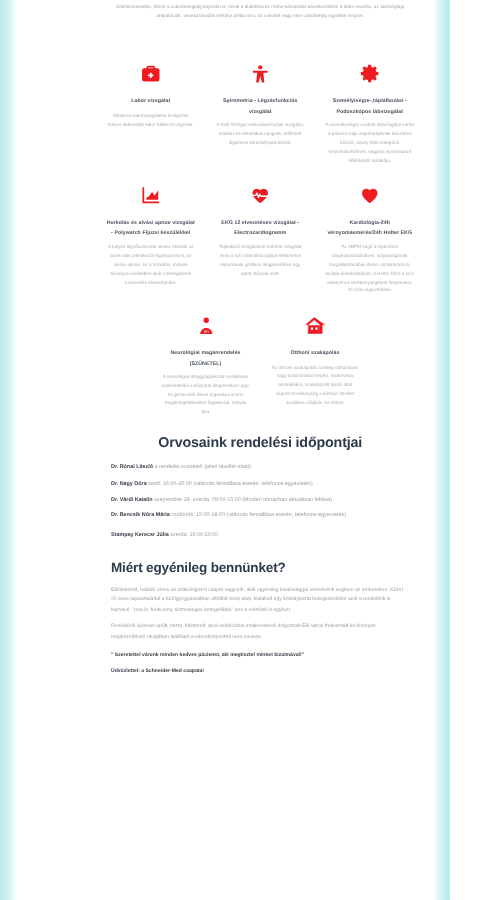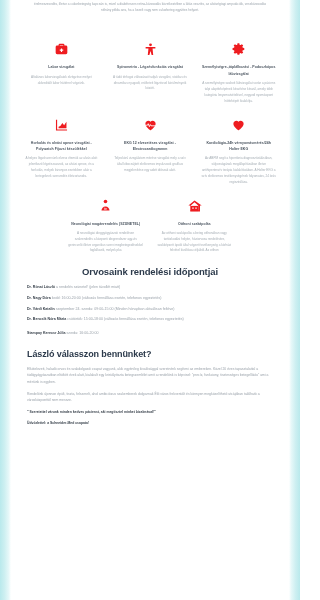--- a/index.html
+++ b/index.html
@@ -20,20 +20,21 @@
     background:linear-gradient(90deg,#b9e9ec 0%, #cdeff1 40%, #e7f8f9 80%, #ffffff 100%);
   }
   .rail.left { left:0; }
   .rail.right { right:0; transform:scaleX(-1); }
 
   .content {
     position:relative;
     margin:0 11px;
     height:600px;
     background:#fff;
+    padding-left:47px;
   }
 
   
   .top-para {
     padding:2px 18px 0 18px;
     text-align:center;
     color:#9aa3ab;
     font-size:3.1px;
     line-height:1.85;
     letter-spacing:.01em;
@@ -267,21 +268,21 @@
       </div>
     </div>
 
     <div class="sched diet">
       <div class="sched-item">
         <span class="nm">Stampay Kerecsr Júlia</span>
         <span>szerda: 16:00-20:00</span>
       </div>
     </div>
 
-    <h2 class="why-heading">László válasszon bennünket?</h2>
+    <h2 class="why-heading">Miért egyénileg bennünket?</h2>
     <div class="why-body">
       <p class="why-p">Elkötelezett, haladó orvos és szakdolgozói csapat vagyunk, akik egyénileg kivalósággal szeretnénk segíteni az embereken. Közel 20 éves tapasztalattal a tüdőgyógyászatban eltöltött évek alatt, kialakult egy kristálytiszta betegszemlélet amit a rendelőnk is képvisel: "precíz, funkciony, tisztességes betegellátás" ami a mértünk is egyben.</p>
       <p class="why-p">Rendelőnk újonnan épült, tiszta, felszerelt, ahol ambiciózus szakemberek dolgoznak Élő város frekventált és könnyen megközelíthető utcájában található a városközponttól nem messze.</p>
       <p class="why-quote">" Szeretettel várunk minden kedves pácienst, aki megtisztel minket bizalmával!"</p>
       <p class="why-sign">Üdvözlettel: a Schneider-Med csapata!</p>
     </div>
 
   </div>
 </div>
 

